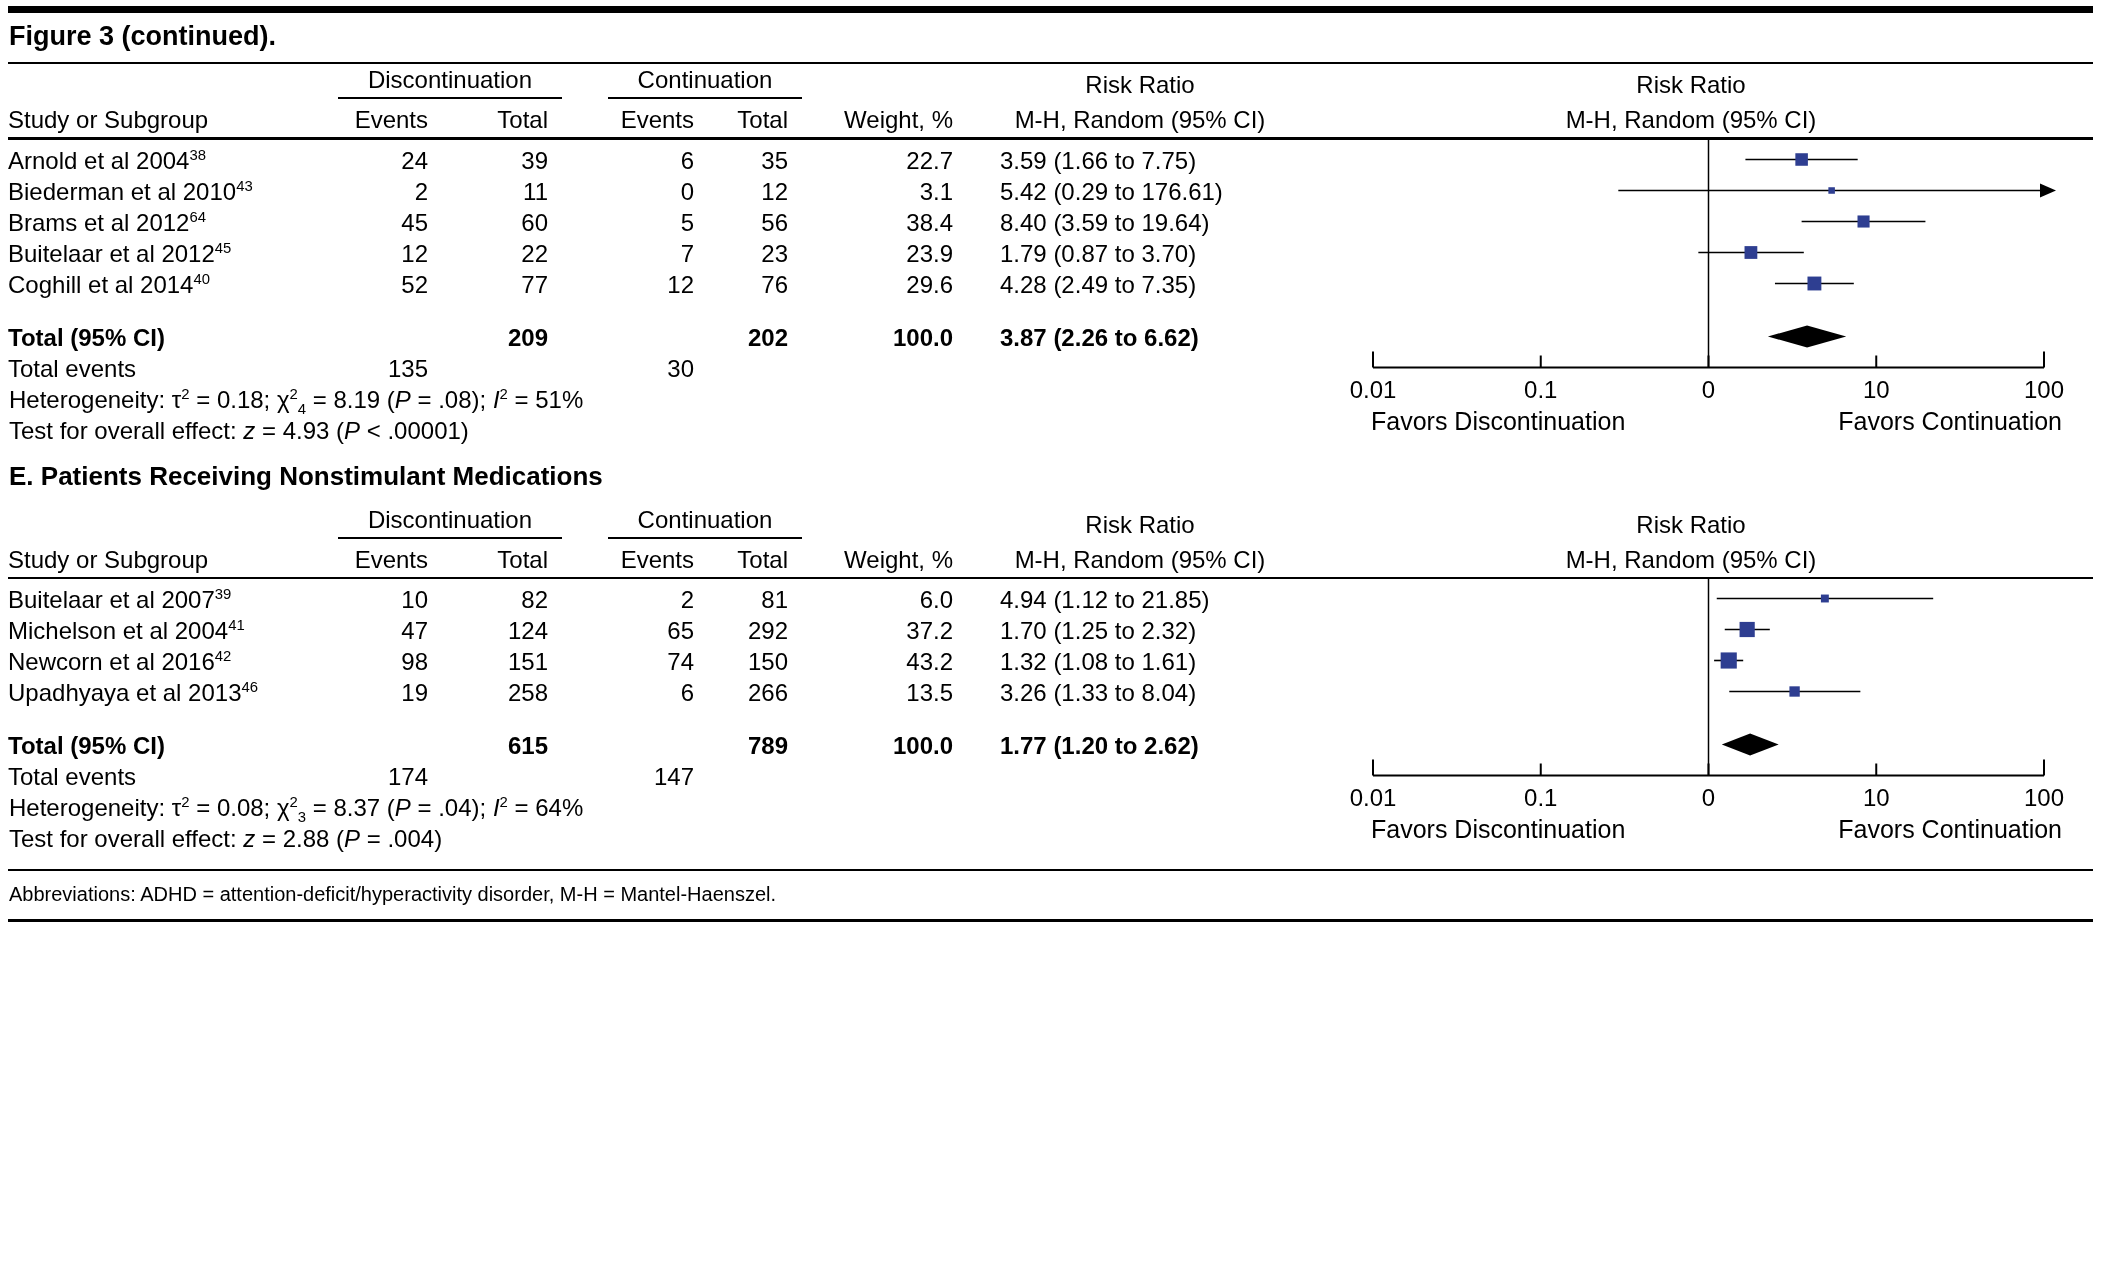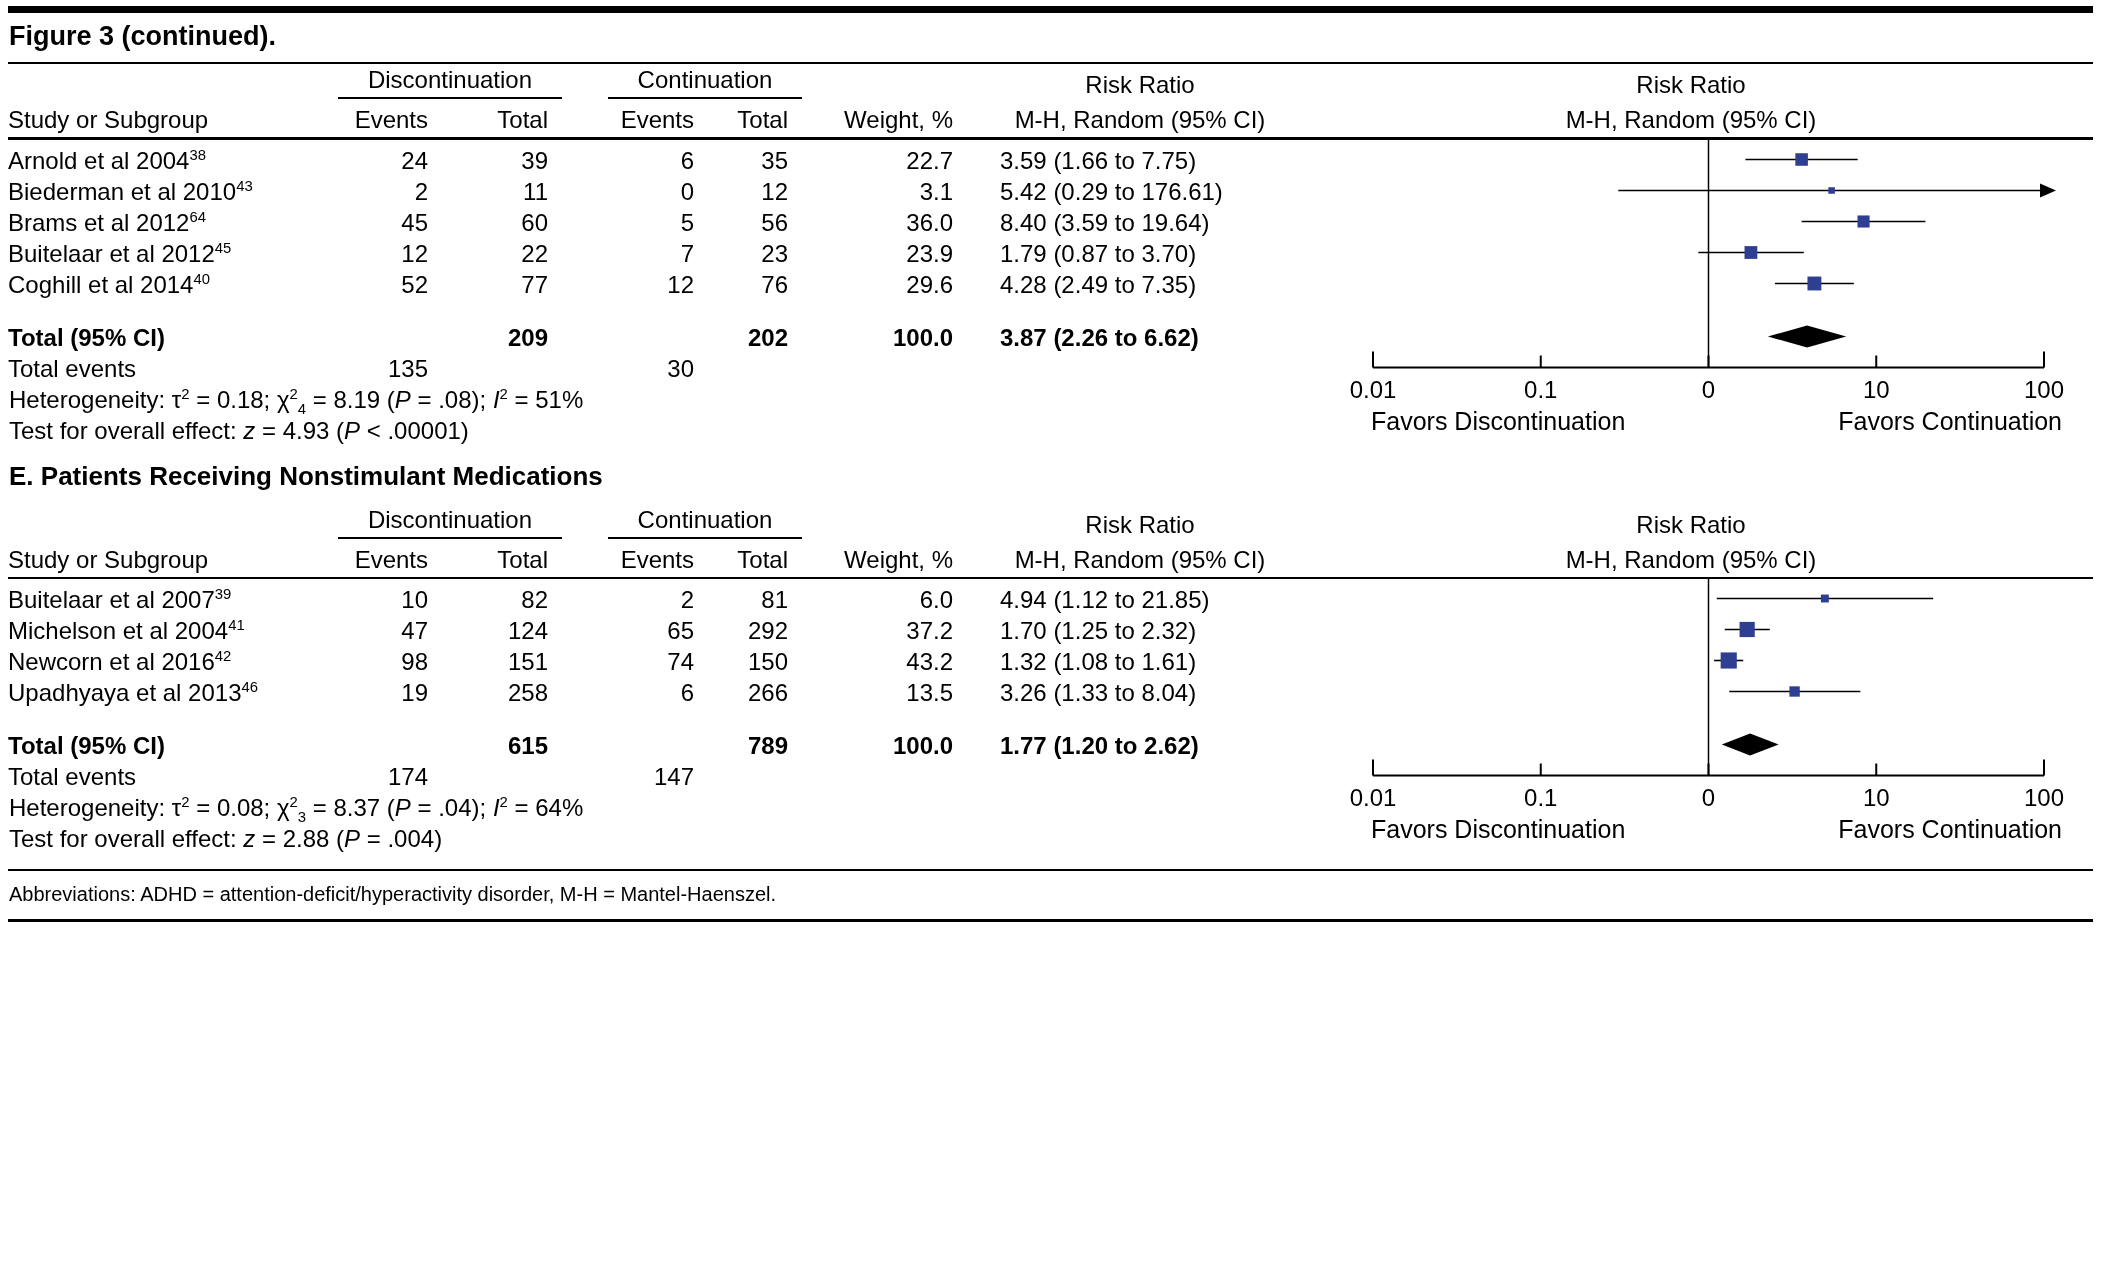--- a/index.html
+++ b/index.html
@@ -85,21 +85,21 @@
             <div class="c num" style="width:94px">12</div>
             <div class="c num" style="width:165px">3.1</div>
             <div class="c rrtext" style="width:346px">5.42 (0.29 to 176.61)</div>
           </div>
           <div class="trow">
             <div class="c " style="width:330px">Brams et al 2012<sup>64</sup></div>
             <div class="c num" style="width:104px">45</div>
             <div class="c num" style="width:120px">60</div>
             <div class="c num" style="width:146px">5</div>
             <div class="c num" style="width:94px">56</div>
-            <div class="c num" style="width:165px">36.0</div>
+            <div class="c num" style="width:165px">38.4</div>
             <div class="c rrtext" style="width:346px">8.40 (3.59 to 19.64)</div>
           </div>
           <div class="trow">
             <div class="c " style="width:330px">Buitelaar et al 2012<sup>45</sup></div>
             <div class="c num" style="width:104px">12</div>
             <div class="c num" style="width:120px">22</div>
             <div class="c num" style="width:146px">7</div>
             <div class="c num" style="width:94px">23</div>
             <div class="c num" style="width:165px">23.9</div>
             <div class="c rrtext" style="width:346px">1.79 (0.87 to 3.70)</div>

